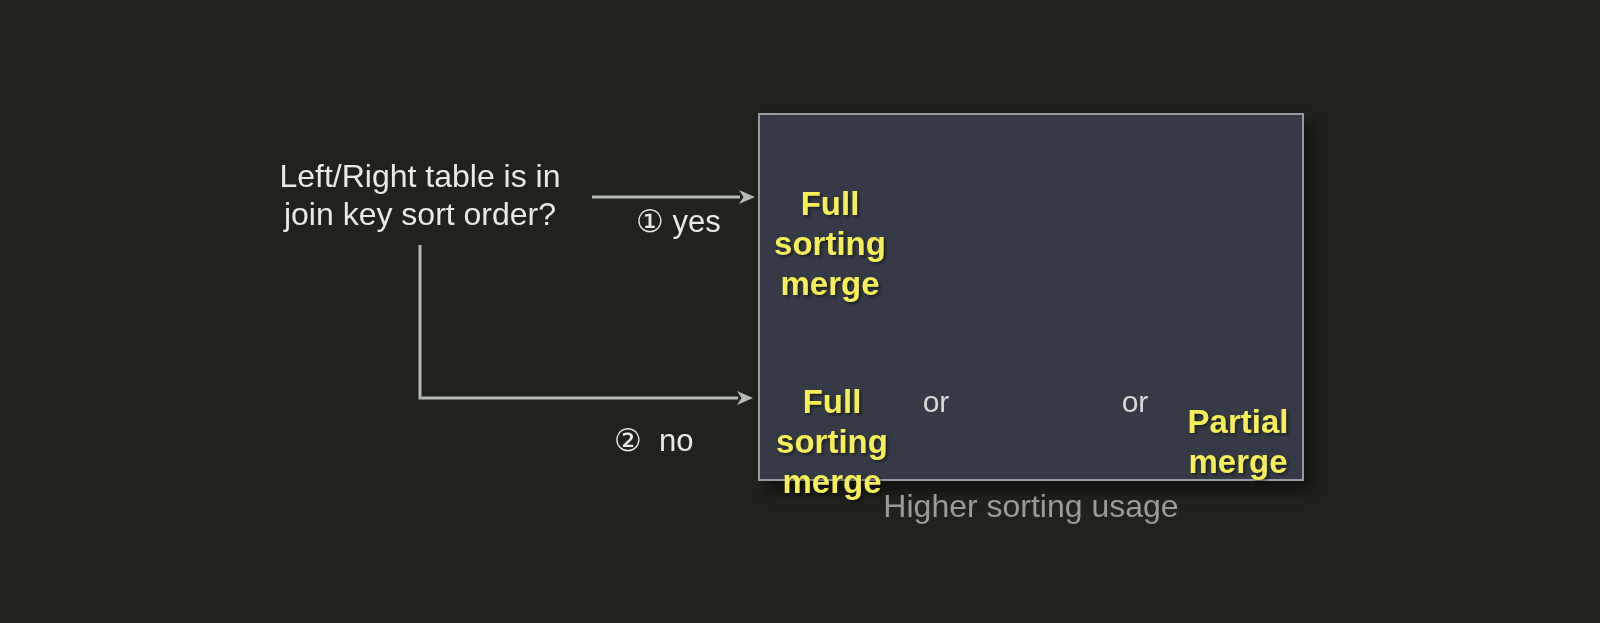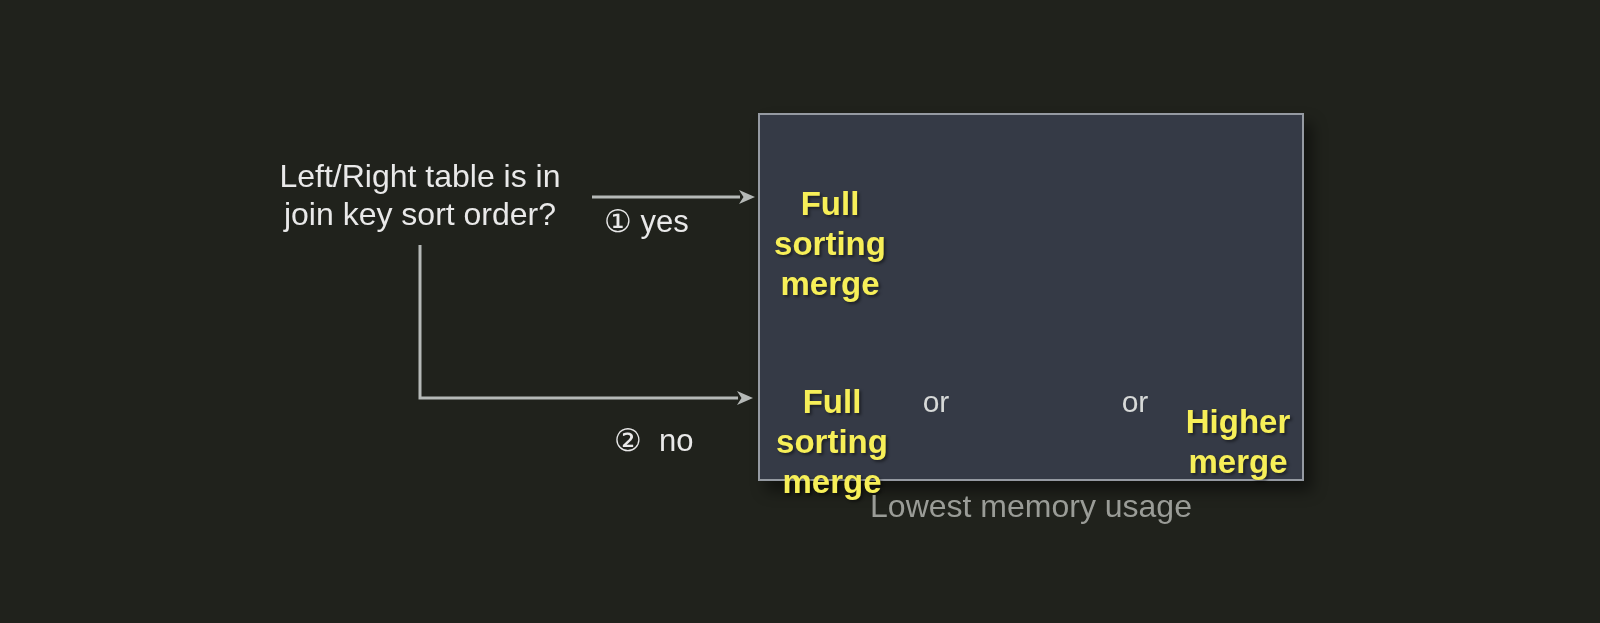--- a/index.html
+++ b/index.html
@@ -31,21 +31,21 @@
   .arrows{
     position:absolute;left:0;top:0;
     pointer-events:none;
   }
   .branch-label{
     position:absolute;
     font-size:31px;
     color:var(--text-light);
     white-space:pre;
   }
-  .branch-label.yes{left:604px;top:203px;}
+  .branch-label.yes{left:636px;top:203px;}
   .branch-label.no{left:614px;top:402px;margin-top:20px;}
   .memlabel{
     position:absolute;
     left:758px;width:546px;
     text-align:center;
     font-size:32px;
     color:var(--label-gray);
   }
   .memlabel.top{top:68px;}
   .memlabel.bottom{top:488px;}
@@ -105,19 +105,19 @@
 
     <div class="algo multiline" style="left:72px;top:282px">Full
 sorting
 merge</div>
 
     <div class="or" style="left:176px;top:287px">or</div>
 
 
     <div class="or" style="left:375px;top:287px">or</div>
 
-    <div class="algo multiline" style="left:478px;top:282px">Higher
+    <div class="algo multiline" style="left:478px;top:282px">Partial
 merge</div>
   </div>
 
-  <div class="memlabel bottom">Lowest memory usage</div>
+  <div class="memlabel bottom">Higher sorting usage</div>
 
 </div>
 
 </body></html>

